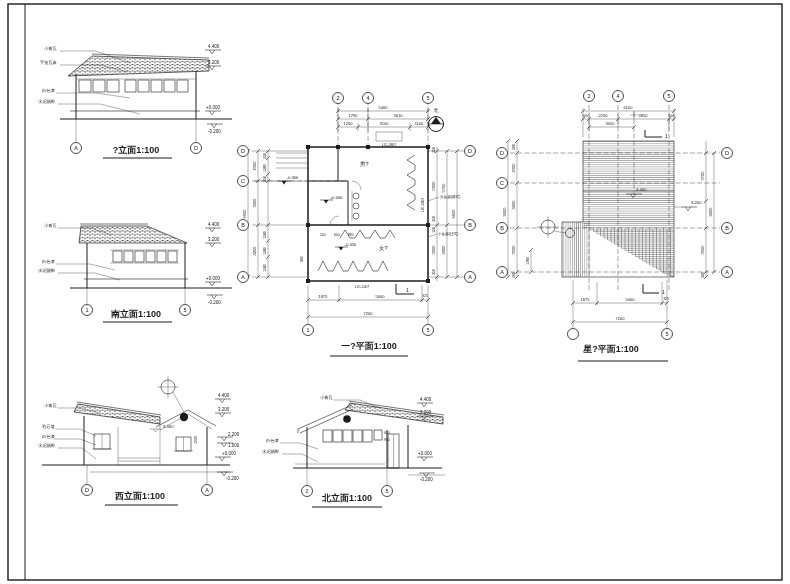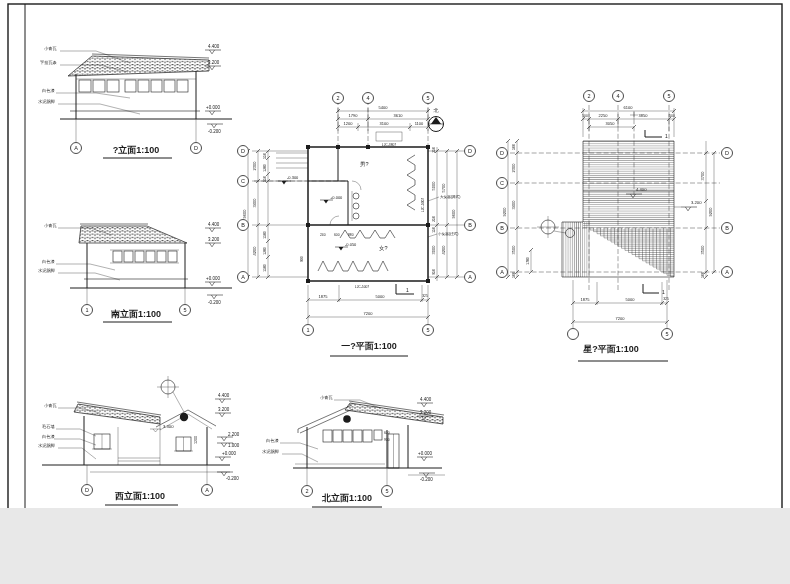--- a/index.html
+++ b/index.html
@@ -1,16 +1,16 @@
 <!DOCTYPE html>
 <html><head>
 <meta charset="utf-8">
 <style>
   html,body{margin:0;padding:0;background:#e8e8e8;}
-  #sheet{width:790px;height:508px;background:#ffffff;position:relative;margin:0 auto;}
+  #sheet{width:790px;height:584px;background:#ffffff;position:relative;margin:0 auto;}
   svg{display:block;}
   text{font-family:"Liberation Sans","DejaVu Sans",sans-serif;fill:#1c1c1c;}
   .ln{stroke:#1c1c1c;stroke-width:.6;fill:none;}
   .lt{stroke:#1c1c1c;stroke-width:.35;fill:none;}
   .lk{stroke:#1c1c1c;stroke-width:1;fill:none;}
   .wl{stroke:#1c1c1c;stroke-width:1.5;fill:none;}
   .dash{stroke:#1c1c1c;stroke-width:.4;fill:none;stroke-dasharray:5 2.2;}
   .t9{font-size:9px;font-weight:600;}
   .t55{font-size:5.5px;}
   .t5{font-size:5px;}

